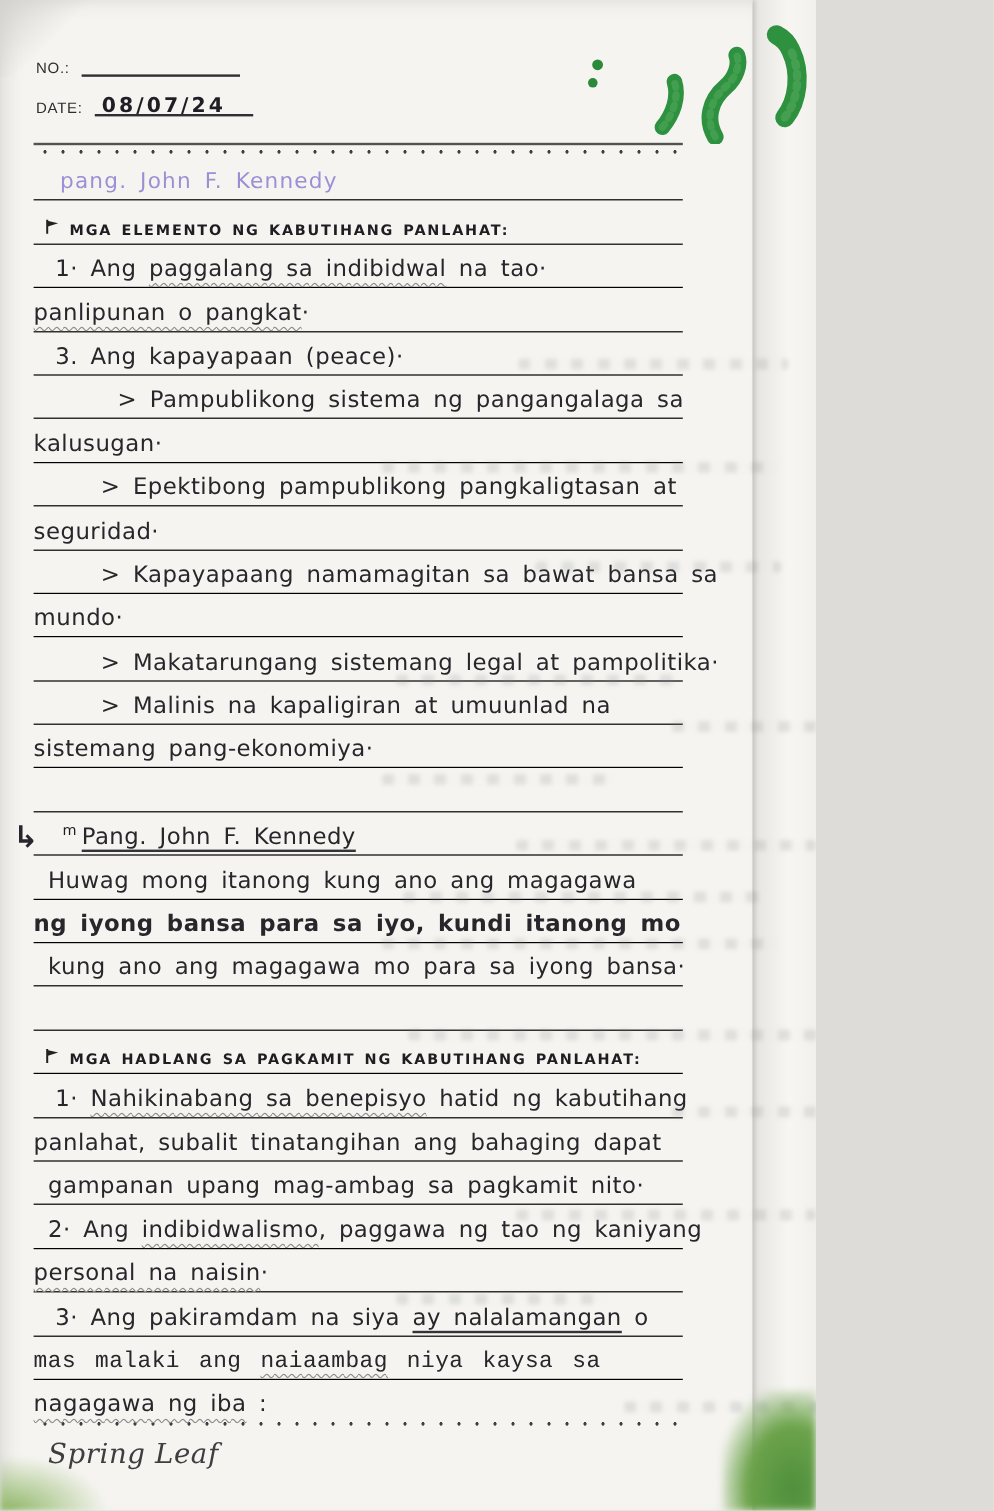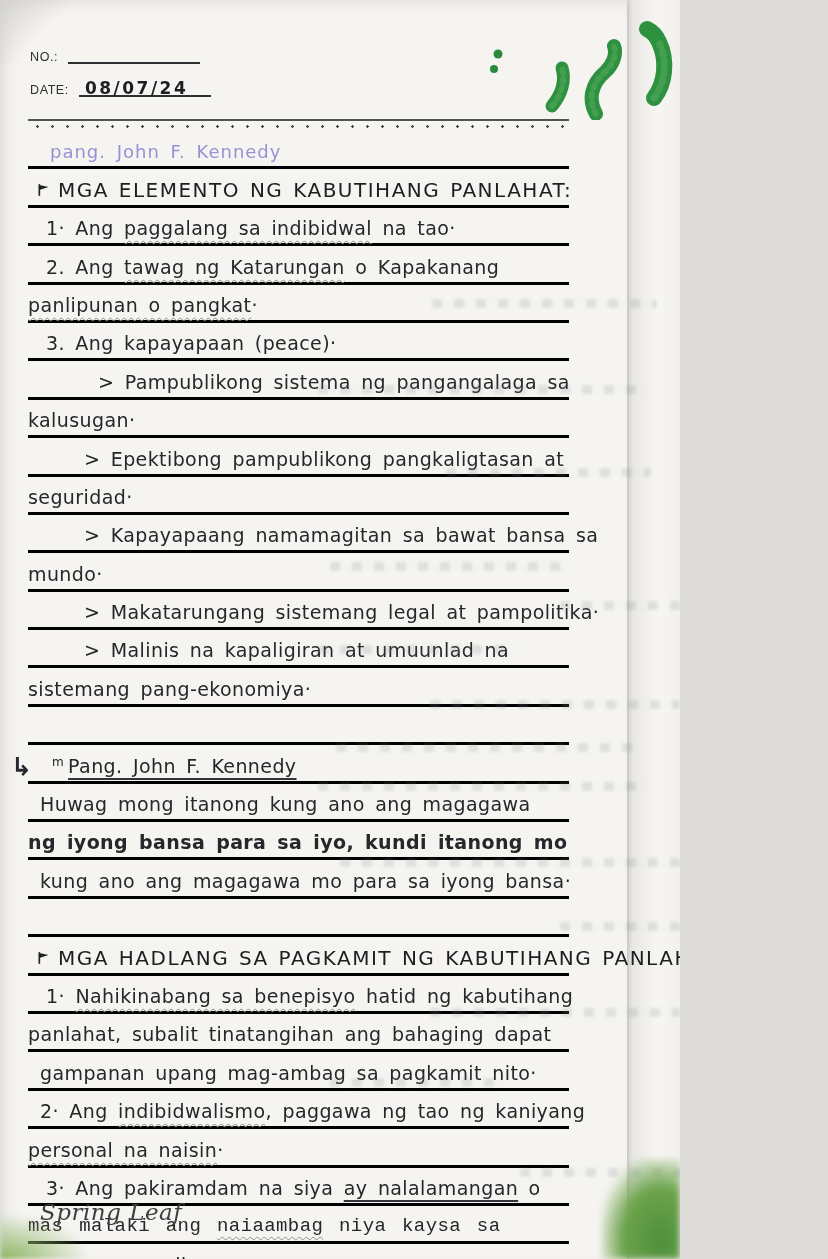--- a/index.html
+++ b/index.html
@@ -23,25 +23,25 @@
   .hlab{font-family:"Liberation Sans",sans-serif;font-size:12.5px;color:#2e2e30;letter-spacing:.6px;}
   .hline{width:132px;border-bottom:2px solid #2f2f33;margin-left:10px;height:20px;position:relative;}
   .dateval{position:absolute;left:6px;bottom:-3px;font-size:17px;font-weight:bold;
            letter-spacing:2.5px;color:#1e1e24;}
   
   .divider{position:absolute;left:28px;right:58px;top:119px;border-top:2px solid #52524f;}
   .divider .dotted{margin-top:4px;}
   .dotted{height:3px;background-image:radial-gradient(circle,#3e3e44 1.2px,transparent 1.45px);
           background-size:15px 3px;background-position:2px 0;}
   .rows{position:absolute;left:28px;right:58px;top:131px;}
-  .row{height:35.4px;border-bottom:3px solid #000000;display:flex;align-items:flex-end;position:relative;}
+  .row{height:35.4px;border-bottom:1px solid #000000;display:flex;align-items:flex-end;position:relative;}
   .row.last{border-bottom:none;}
   .txt{line-height:1;padding-bottom:5px;font-size:19px;color:#26262b;letter-spacing:.4px;
        word-spacing:4px;white-space:nowrap;}
-  .row.h .txt{font-weight:normal;font-size:20px;letter-spacing:1.5px;word-spacing:2px;color:#1d1d22;}
+  .row.h .txt{font-weight:bold;font-size:12px;letter-spacing:1.5px;word-spacing:2px;color:#1d1d22;}
   .row.purple .txt{color:#9b90d6;font-size:18px;letter-spacing:1px;}
   .u-wavy{text-decoration-line:underline;text-decoration-style:wavy;
           text-decoration-color:#8f8e8a;text-decoration-thickness:1px;text-underline-offset:5px;}
   .u-solid{text-decoration-line:underline;text-decoration-style:solid;
           text-decoration-color:#33333a;text-decoration-thickness:1.5px;text-underline-offset:5px;}
   .hicon{margin-right:7px;vertical-align:-1px;}
   .mico{font-size:12px;vertical-align:7px;margin-right:4px;color:#1d1d22;}
   .marginArrow{position:absolute;left:-17px;bottom:0px;font-size:25px;color:#26262c;font-weight:bold;}
   .ghost{position:absolute;height:9px;border-radius:3px;opacity:.55;filter:blur(1.6px);
         background:repeating-linear-gradient(90deg,rgba(128,133,143,.34) 0 10px,rgba(128,133,143,.02) 10px 22px);}
@@ -102,23 +102,20 @@
         <div class="row h">
           <span class="txt" style="padding-left: 8px;"><svg class="hicon" width="15" height="16" viewBox="0 0 18 18">
               <path d="M4 2v14" stroke="#222" stroke-width="2" fill="none"></path>
               <path d="M4 3l11 2.5L4 9z" fill="#222"></path>
             </svg><span>MGA ELEMENTO NG KABUTIHANG PANLAHAT:</span></span>
         </div>
         <div class="row">
           <span class="txt" style="padding-left: 18px;"><span>1· Ang </span><span class="u-wavy">paggalang sa indibidwal</span><span> na tao·</span></span>
         </div>
         <div class="row">
-          <span class="txt" style="padding-left: 18px;"><span>2. Ang </span><span class="u-wavy">tawag ng Katarungan</span><span> o Kapakanang</span></span>
-        </div>
-        <div class="row">
           <span class="txt" style="padding-left: 0px;"><span class="u-wavy">panlipunan o pangkat</span><span>·</span></span>
         </div>
         <div class="row">
           <span class="txt" style="padding-left: 18px;"><span>3. Ang kapayapaan (peace)·</span></span>
         </div>
         <div class="row">
           <span class="txt" style="padding-left: 70px;"><span>&gt; Pampublikong sistema ng pangangalaga sa</span></span>
         </div>
         <div class="row">
           <span class="txt" style="padding-left: 0px;"><span>kalusugan·</span></span>

